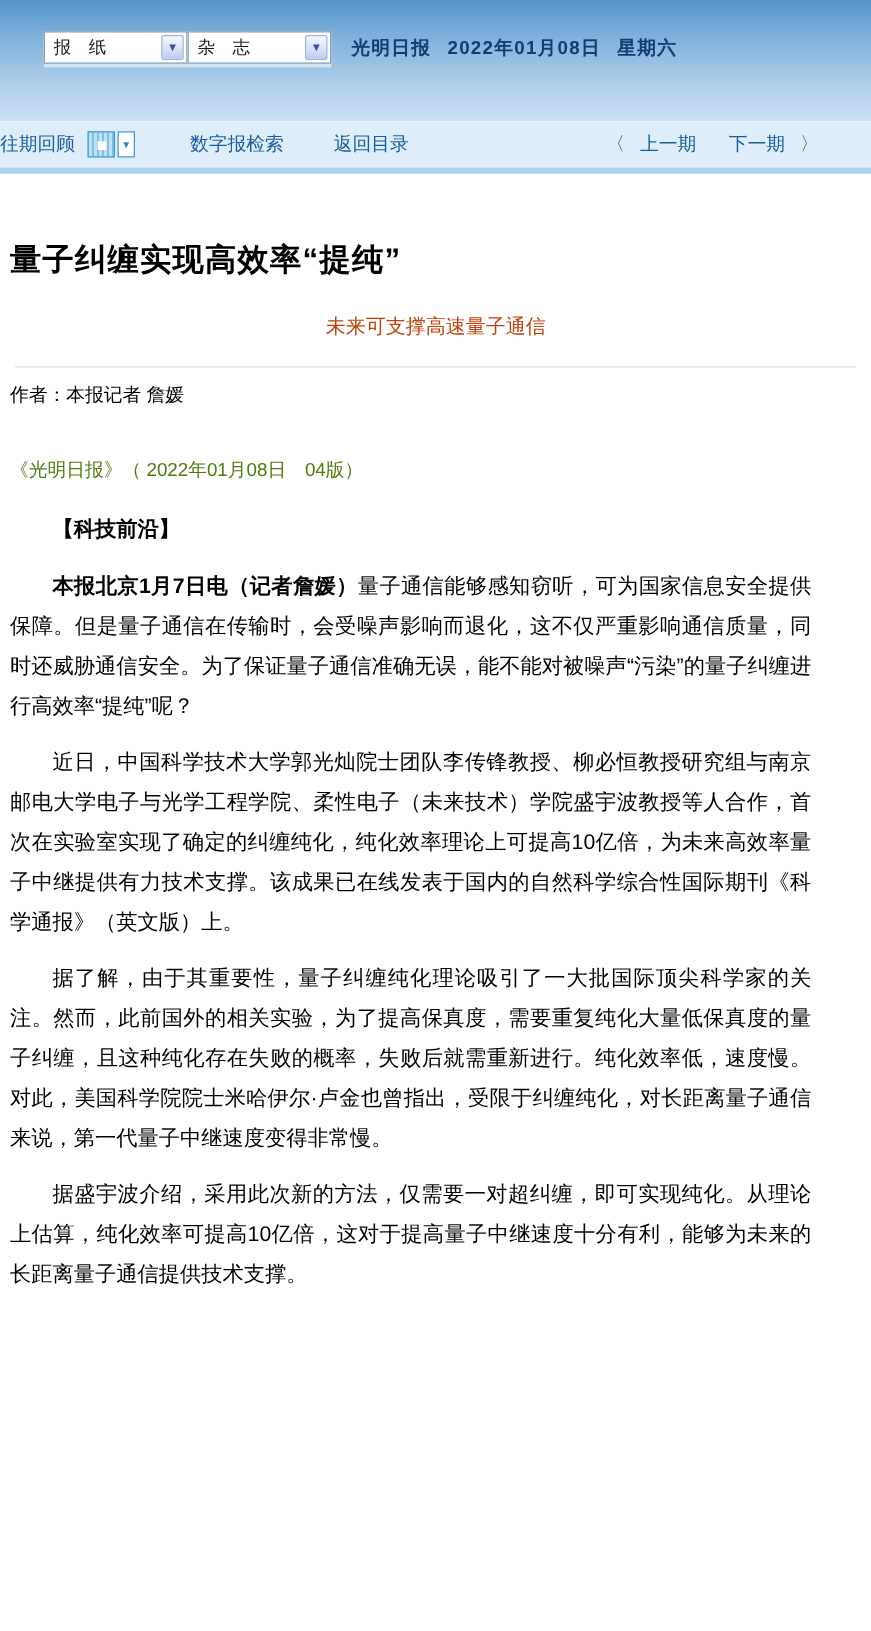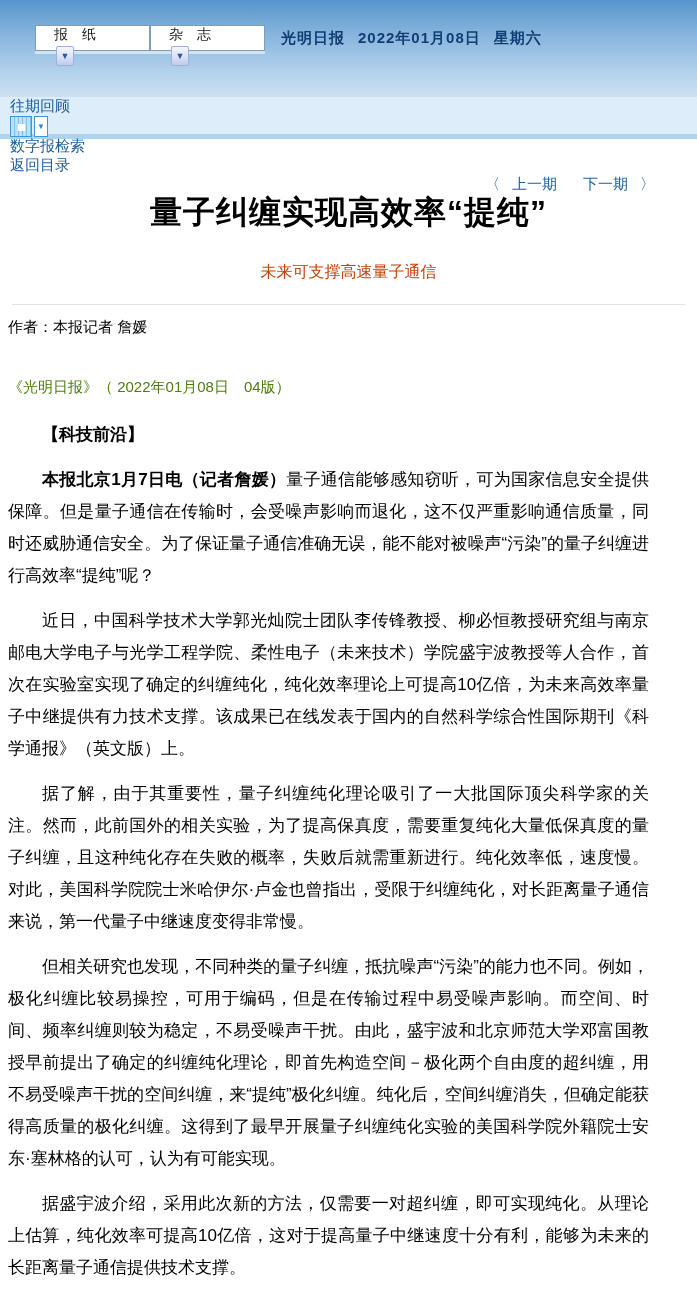--- a/index.html
+++ b/index.html
@@ -18,28 +18,27 @@
     display: flex;
     align-items: flex-start;
     padding: 25px 0 0 35px;
   }
   .xp-select {
     width: 115px;
     height: 26px;
     background: #ffffff;
     border: 1px solid #7f9db9;
     display: flex;
-    align-items: flex-start;
+    align-items: center;
     justify-content: space-between;
-    padding-left: 18px;
+    padding-left: 7px;
     font-size: 14px;
     color: #1a1a1a;
     cursor: default;
     box-shadow: 0 3px 0 rgba(255,255,255,0.55);
-    flex-direction: column;
   }
   .xp-select + .xp-select { }
   .xp-arrow-btn {
     width: 18px;
     height: 20px;
     margin: 2px;
     border: 1px solid #9fb0dd;
     border-radius: 2px;
     background: linear-gradient(to bottom, #f4f7fe 0%, #d8e0f6 60%, #bfcbee 100%);
     color: #33549e;
@@ -57,24 +56,24 @@
     color: #123d72;
     letter-spacing: 1px;
   }
   .masthead span + span { margin-left: 13px; }
 
   
   .navbar {
     height: 37px;
     background: #ddedfa;
     display: flex;
-    padding: 0 42px 0 10px;
+    align-items: center;
+    padding: 0 42px 0 0;
     font-size: 15px;
     color: #1a5c9c;
-    flex-direction: column;
   }
   .navbar .nav-link { cursor: pointer; white-space: nowrap; }
   .nav-past { margin-right: 10px; }
   .cal-widget { display: flex; align-items: center; margin-right: 44px; cursor: pointer; }
   .cal-icon {
     width: 22px; height: 21px;
     border: 1px solid #3d97d6;
     background:
       linear-gradient(#ffffff, #ffffff) 7px 7px / 7px 7px no-repeat,
       repeating-linear-gradient(to right, #bfe0f6 0 3px, #7cc1ea 3px 4px),
@@ -95,22 +94,21 @@
   .nav-right { margin-left: auto; display: flex; align-items: center; }
   .nav-right .angle { font-size: 15px; color: #1a5c9c; cursor: pointer; }
   .nav-prev { margin: 0 26px 0 12px; }
   .nav-next { margin-right: 12px; }
   .nav-underline { height: 5px; background: #aed3ec; }
 
   
   .article { padding: 0 8px; }
   .article-title {
     margin-top: 52px;
-    text-align: center;
-    font-size: 32px;
+    font-size: 25px;
     font-weight: bold;
     color: #000000;
     letter-spacing: 1px;
   }
   .article-subtitle {
     margin-top: 27px;
     text-align: center;
     font-size: 16px;
     color: #c2410c;
   }
@@ -184,16 +182,15 @@
   <div class="byline-row">
     <span class="byline">作者：本报记者 詹媛</span>
     <span class="source-meta">《光明日报》（ 2022年01月08日　04版）</span>
   </div>
 
   <div class="article-body">
     <div class="section-tag">【科技前沿】</div>
     <p><span class="lead-bold">本报北京1月7日电（记者詹媛）</span><span>量子通信能够感知窃听，可为国家信息安全提供保障。但是量子通信在传输时，会受噪声影响而退化，这不仅严重影响通信质量，同时还威胁通信安全。为了保证量子通信准确无误，能不能对被噪声“污染”的量子纠缠进行高效率“提纯”呢？</span></p>
     <p>近日，中国科学技术大学郭光灿院士团队李传锋教授、柳必恒教授研究组与南京邮电大学电子与光学工程学院、柔性电子（未来技术）学院盛宇波教授等人合作，首次在实验室实现了确定的纠缠纯化，纯化效率理论上可提高10亿倍，为未来高效率量子中继提供有力技术支撑。该成果已在线发表于国内的自然科学综合性国际期刊《科学通报》（英文版）上。</p>
     <p>据了解，由于其重要性，量子纠缠纯化理论吸引了一大批国际顶尖科学家的关注。然而，此前国外的相关实验，为了提高保真度，需要重复纯化大量低保真度的量子纠缠，且这种纯化存在失败的概率，失败后就需重新进行。纯化效率低，速度慢。对此，美国科学院院士米哈伊尔·卢金也曾指出，受限于纠缠纯化，对长距离量子通信来说，第一代量子中继速度变得非常慢。</p>
-    <p>但相关研究也发现，不同种类的量子纠缠，抵抗噪声“污染”的能力也不同。例如，极化纠缠比较易操控，可用于编码，但是在传输过程中易受噪声影响。而空间、时间、频率纠缠则较为稳定，不易受噪声干扰。由此，盛宇波和北京师范大学邓富国教授早前提出了确定的纠缠纯化理论，即首先构造空间－极化两个自由度的超纠缠，用不易受噪声干扰的空间纠缠，来“提纯”极化纠缠。纯化后，空间纠缠消失，但确定能获得高质量的极化纠缠。这得到了最早开展量子纠缠纯化实验的美国科学院外籍院士安东·塞林格的认可，认为有可能实现。</p>
     <p>据盛宇波介绍，采用此次新的方法，仅需要一对超纠缠，即可实现纯化。从理论上估算，纯化效率可提高10亿倍，这对于提高量子中继速度十分有利，能够为未来的长距离量子通信提供技术支撑。</p>
   </div>
 </div>
 
 </body></html>

